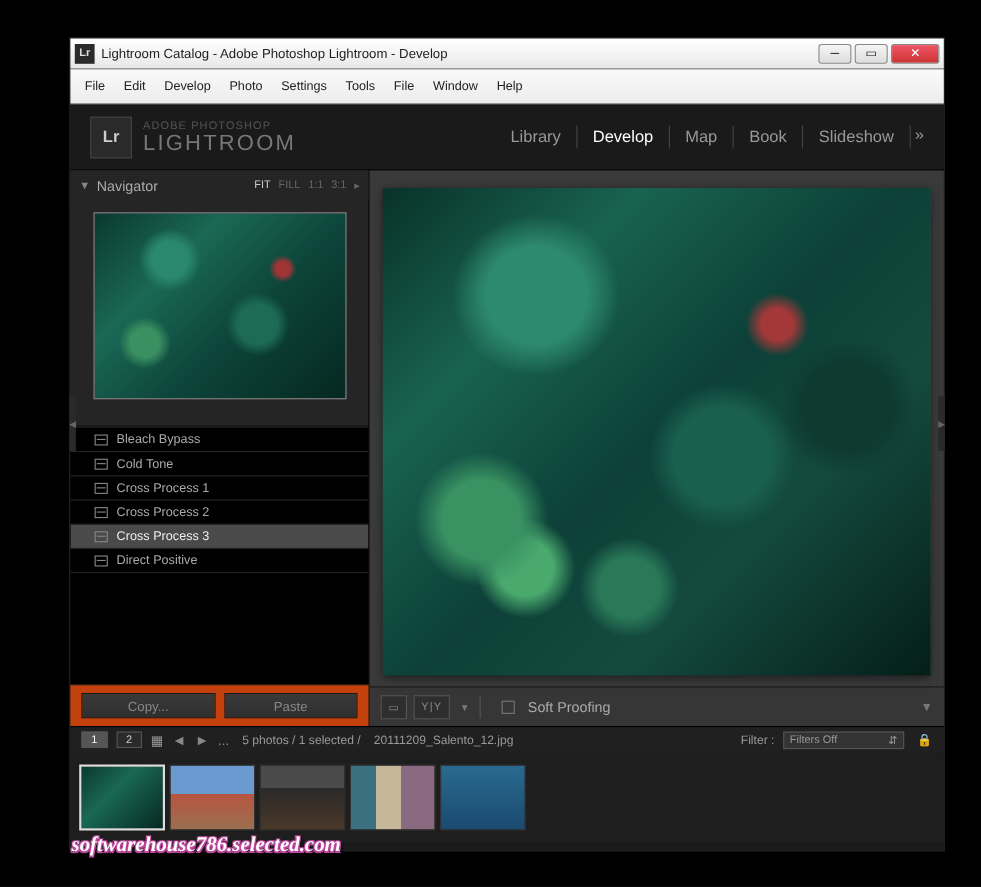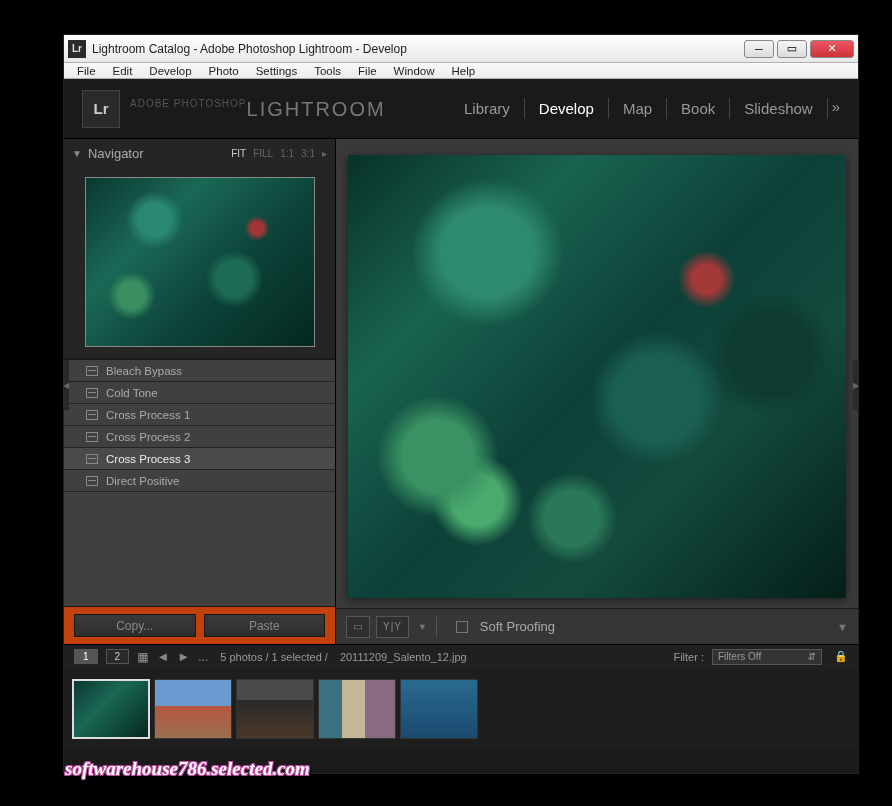--- a/index.html
+++ b/index.html
@@ -4,45 +4,45 @@
 <style>
 *{margin:0;padding:0;box-sizing:border-box;font-family:"Segoe UI",Arial,sans-serif;user-select:none}
 body{background:#000;width:892px;height:806px;position:relative;overflow:hidden}
 .window{position:absolute;left:63px;top:34px;width:796px;height:740px;background:#1a1a1a;border:1px solid #222}
 .titlebar{height:28px;background:linear-gradient(#fff,#e8e8e8);display:flex;align-items:center;padding:0 4px;border-bottom:1px solid #b0b0b0}
 .tb-icon{width:18px;height:18px;background:#2a2a2a;display:flex;align-items:center;justify-content:center;color:#ddd;font-size:10px;font-weight:bold;margin-right:6px}
 .tb-title{font-size:12px;color:#222}
 .tb-btns{margin-left:auto;display:flex;gap:3px}
 .tb-btn{width:30px;height:18px;border:1px solid #888;border-radius:3px;display:flex;align-items:center;justify-content:center;font-size:11px;background:linear-gradient(#f5f5f5,#ddd);cursor:pointer}
 .tb-close{background:linear-gradient(#e56,#c33);color:#fff;width:44px}
-.menubar{height:16px;background:linear-gradient(#fafafa,#ececec);display:flex;align-items:center;padding:0 6px;gap:3px;border-bottom:1px solid #b0b0b0}
+.menubar{height:32px;background:linear-gradient(#fafafa,#ececec);display:flex;align-items:center;padding:0 6px;gap:3px;border-bottom:1px solid #b0b0b0}
 .menu-item{font-size:11.5px;color:#222;padding:2px 7px;cursor:pointer}
 .headerbar{height:60px;background:#1a1a1a;display:flex;align-items:center;padding:0 18px;border-bottom:1px solid #000}
 .brand{display:flex;align-items:center;gap:10px}
 .brand-box{width:38px;height:38px;background:#2a2a2a;border:1px solid #444;display:flex;align-items:center;justify-content:center;color:#ccc;font-size:15px;font-weight:bold}
-.brand-text{display:flex;flex-direction:row;line-height:1}
+.brand-text{display:flex;flex-direction:column;line-height:1}
 .brand-top{font-size:10px;color:#555;letter-spacing:1px}
 .brand-bot{font-size:20px;color:#777;letter-spacing:2px;font-weight:300}
 .modules{margin-left:auto;display:flex;align-items:flex-start;gap:0}
 .module{font-size:15px;color:#999;padding:2px 14px;cursor:pointer;border-right:1px solid #444}
 .module.active{color:#fff}
 .module:last-of-type{border-right:none}
 .module-more{color:#999;font-size:15px;margin-left:4px;cursor:pointer}
 .workarea{display:flex;height:505px}
 .leftpanel{width:272px;background:#252525;display:flex;flex-direction:column;border-right:1px solid #000}
 .nav-header{height:28px;display:flex;align-items:center;padding:0 8px;background:#252525}
 .nav-tri{color:#888;font-size:10px;margin-right:6px}
 .nav-title{color:#aaa;font-size:13px}
 .nav-zoom{margin-left:auto;display:flex;gap:7px;font-size:10px;color:#666}
 .nav-zoom span{cursor:pointer}
 .nav-zoom .active{color:#ccc}
 .nav-prev{padding:10px;display:flex;justify-content:center;flex-shrink:0}
 .nav-img{width:230px;height:170px;border:1px solid #888;background:linear-gradient(135deg,#0a3830,#1a6855 30%,#0d443a 60%,#052820);position:relative}
 .nav-img::before{content:"";position:absolute;inset:0;background:radial-gradient(circle at 30% 25%,#2a8870 8%,transparent 14%),radial-gradient(circle at 65% 60%,#1d6a55 10%,transparent 16%),radial-gradient(circle at 20% 70%,#3a9060 6%,transparent 11%),radial-gradient(circle at 75% 30%,#a03535 3%,transparent 6%)}
-.preset-list{flex:1;overflow:hidden;border-top:2px solid #1a1a1a;background:#404040;margin-top:1px}
+.preset-list{flex:1;overflow:hidden;border-top:2px solid #1a1a1a;background:#000000;margin-top:14px}
 .preset-row{height:22px;display:flex;align-items:center;padding-left:22px;font-size:11.5px;color:#aaa;cursor:pointer;border-bottom:1px solid #232323}
 .preset-row.selected{background:#4a4a4a;color:#eee}
 .preset-icon{width:12px;height:10px;border:1px solid #888;margin-right:8px;position:relative}
 .preset-icon::before{content:"";position:absolute;left:1px;right:1px;top:3px;height:1px;background:#888}
 .copy-paste{height:38px;display:flex;gap:8px;padding:7px 10px;background:#c2410c;border-top:1px solid #1a1a1a}
 .cp-btn{flex:1;background:linear-gradient(#3a3a3a,#2e2e2e);border:1px solid #1a1a1a;color:#888;font-size:12px;display:flex;align-items:center;justify-content:center;cursor:pointer}
 .mainview{flex:1;background:#3a3a3a;display:flex;flex-direction:column}
 .main-img-wrap{flex:1;padding:16px 12px 10px;display:flex;align-items:center;justify-content:center}
 .main-img{width:100%;height:100%;background:linear-gradient(135deg,#083228,#196350 25%,#0c4038 50%,#144a3e 70%,#041e18);position:relative;box-shadow:0 2px 8px rgba(0,0,0,.5)}
 .main-img::before{content:"";position:absolute;inset:0;background:radial-gradient(ellipse at 28% 22%,#2e8a6e 9%,transparent 15%),radial-gradient(circle at 62% 55%,#1a6050 11%,transparent 17%),radial-gradient(circle at 18% 68%,#3a9262 7%,transparent 12%),radial-gradient(circle at 26% 78%,#4aaa6e 5%,transparent 9%),radial-gradient(circle at 72% 28%,#a23838 3%,transparent 6%),radial-gradient(circle at 45% 82%,#2a7858 6%,transparent 10%),radial-gradient(circle at 85% 45%,#0e3a30 8%,transparent 13%)}

